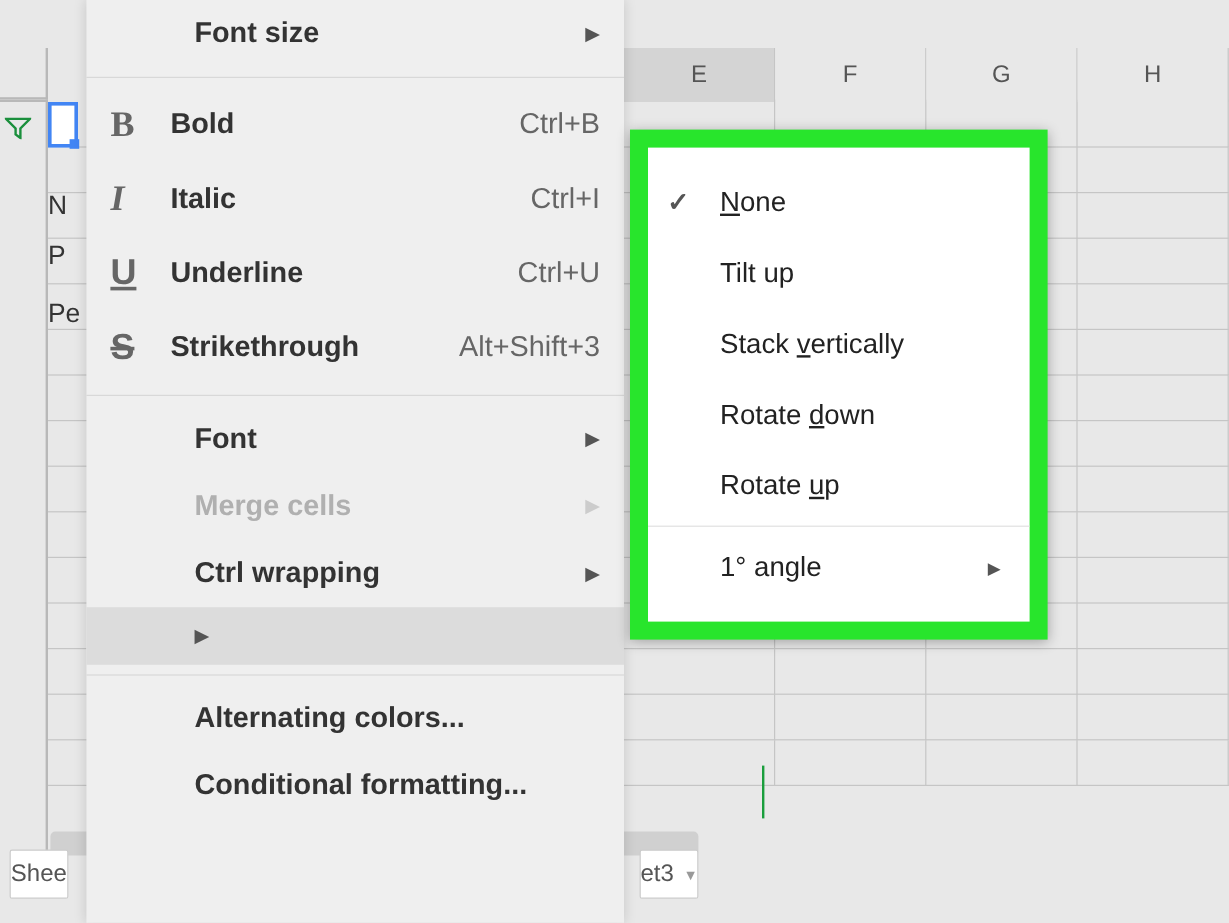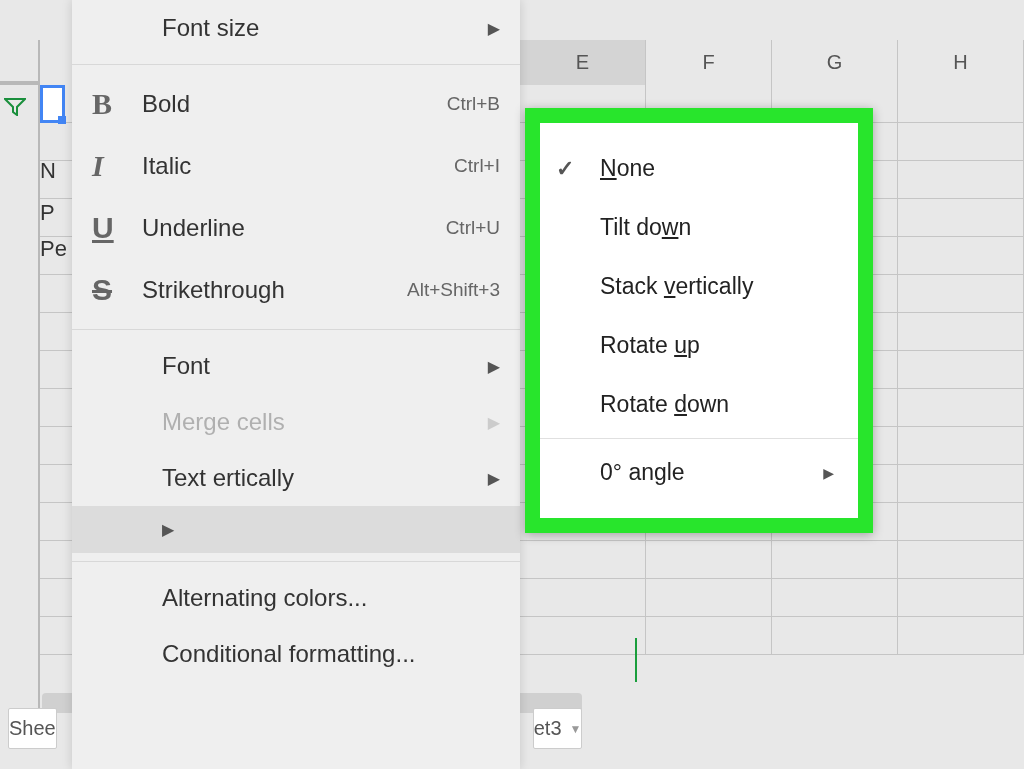--- a/index.html
+++ b/index.html
@@ -120,21 +120,21 @@
     
     .partial-text {
       position: absolute;
       left: 40px;
       font-size: 22px;
       color: #333;
     }
     
     .pt1 { top: 158px; }
     .pt2 { top: 200px; }
-    .pt3 { top: 236px; }
+    .pt3 { top: 248px; }
     
     
     .sheet-tabs {
       position: absolute;
       bottom: 20px;
       left: 8px;
       display: flex;
       align-items: center;
       gap: 8px;
     }
@@ -194,25 +194,26 @@
       font-weight: bold;
       color: #666;
     }
     
     .menu-icon-pad {
       width: 70px;
     }
     
     .menu-label {
       flex: 1;
+      font-weight: bold;
     }
     
     .menu-shortcut {
       color: #666;
-      font-size: 19px;
+      font-size: 24px;
     }
     
     .menu-arrow {
       color: #555;
       font-size: 16px;
     }
     
     .menu-separator {
       border-top: 1px solid #d8d8d8;
       margin: 8px 0;
@@ -512,21 +513,21 @@
     <span class="menu-label">Font</span>
     <span class="menu-arrow">▶</span>
   </div>
   <div class="menu-item disabled">
     <span class="menu-icon-pad"></span>
     <span class="menu-label">Merge cells</span>
     <span class="menu-arrow" style="color:#ccc">▶</span>
   </div>
   <div class="menu-item">
     <span class="menu-icon-pad"></span>
-    <span class="menu-label">Text ertically</span>
+    <span class="menu-label">Ctrl wrapping</span>
     <span class="menu-arrow">▶</span>
   </div>
   <div class="menu-item highlighted">
     <span class="menu-icon-pad"></span>
     <span class="menu-arrow">▶</span>
   </div>
   <div class="menu-separator"></div>
 
   <div class="menu-item">
     <span class="menu-icon-pad"></span>
@@ -539,34 +540,34 @@
 </div>
 
 <div class="submenu-wrapper">
   <div class="submenu">
     <div class="submenu-item">
       <span class="submenu-check">✓</span>
       <span class="submenu-label"><span class="underline-letter">N</span>one</span>
     </div>
     <div class="submenu-item">
       <span class="submenu-check"></span>
-      <span class="submenu-label">Tilt do<span class="underline-letter">w</span>n</span>
+      <span class="submenu-label">Tilt up</span>
     </div>
     <div class="submenu-item">
       <span class="submenu-check"></span>
       <span class="submenu-label">Stack <span class="underline-letter">v</span>ertically</span>
     </div>
     <div class="submenu-item">
       <span class="submenu-check"></span>
-      <span class="submenu-label">Rotate <span class="underline-letter">u</span>p</span>
+      <span class="submenu-label">Rotate <span class="underline-letter">d</span>own</span>
     </div>
     <div class="submenu-item">
       <span class="submenu-check"></span>
-      <span class="submenu-label">Rotate <span class="underline-letter">d</span>own</span>
+      <span class="submenu-label">Rotate <span class="underline-letter">u</span>p</span>
     </div>
     <div class="submenu-separator"></div>
     <div class="submenu-item">
       <span class="submenu-check"></span>
-      <span class="submenu-label">0° angle</span>
+      <span class="submenu-label">1° angle</span>
       <span class="submenu-arrow">▶</span>
     </div>
   </div>
 </div>
 
 </body></html>

